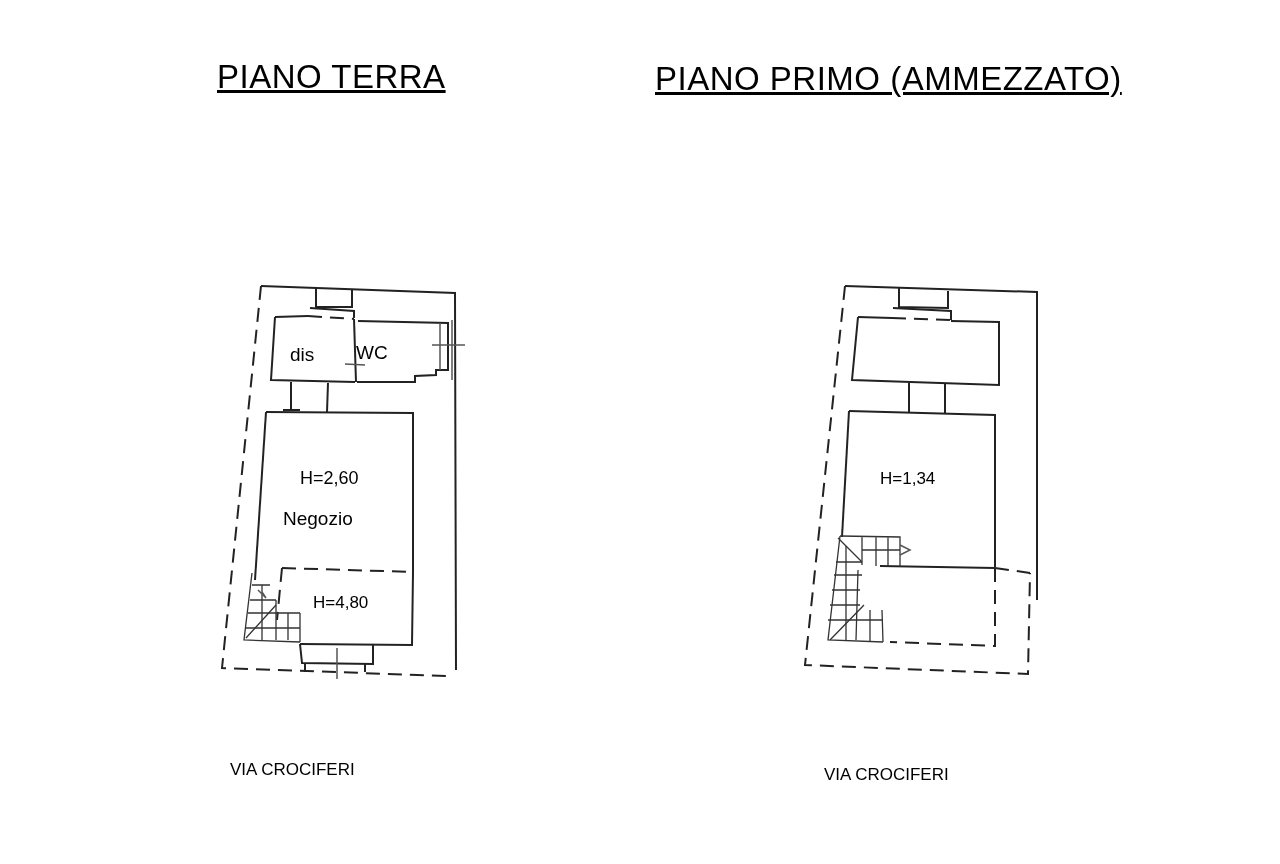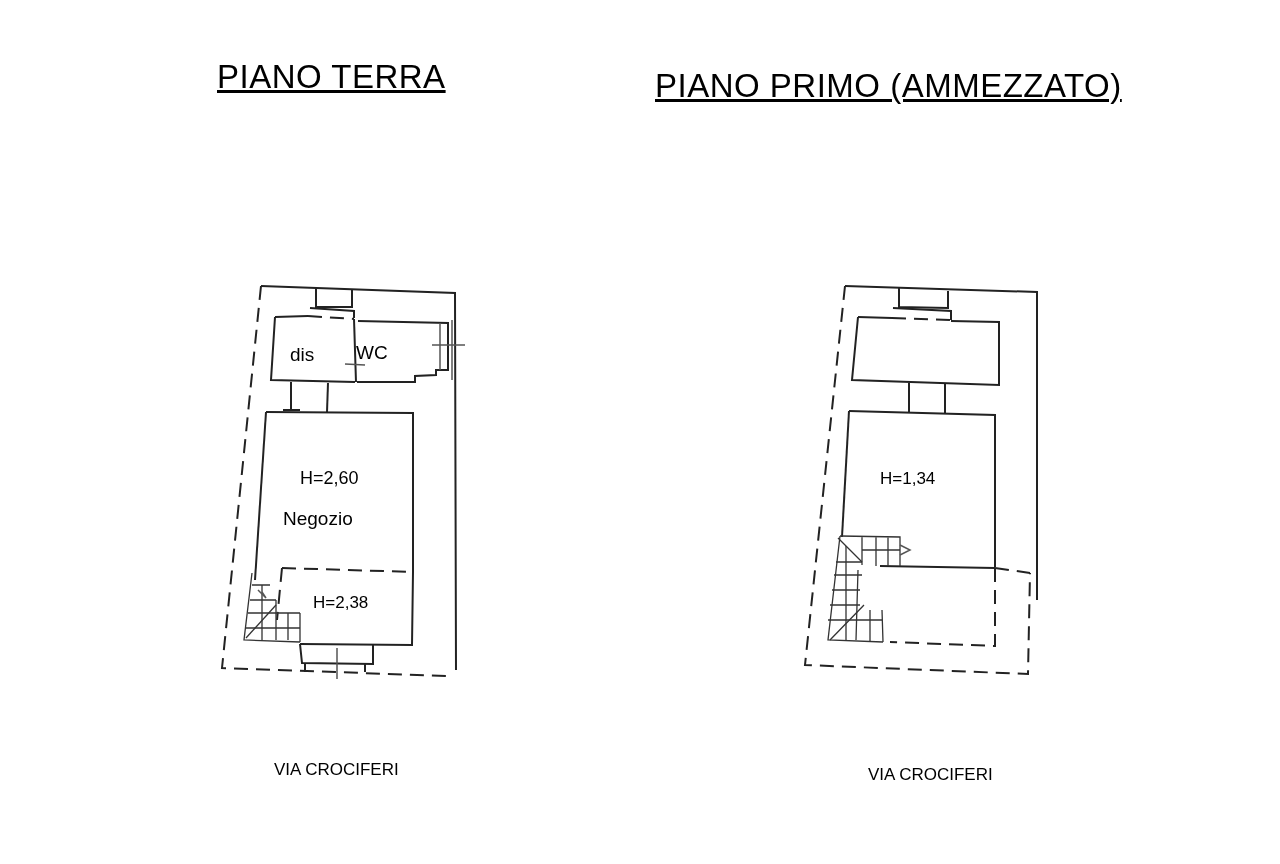--- a/index.html
+++ b/index.html
@@ -1,30 +1,30 @@
 <!DOCTYPE html>
 <html><head>
 <meta charset="utf-8">
 <style>
   html,body{margin:0;padding:0;background:#fff;}
   body{width:1280px;height:864px;position:relative;overflow:hidden;font-family:"Liberation Sans",sans-serif;color:#000;}
   .title{position:absolute;font-size:33px;letter-spacing:0.5px;white-space:nowrap;text-decoration:underline;}
-  .street{position:absolute;font-size:17px;white-space:nowrap;margin-left:44px;}
+  .street{position:absolute;font-size:17px;white-space:nowrap;}
   .label{position:absolute;font-size:19px;white-space:nowrap;}
   svg{position:absolute;left:0;top:0;}
   .w{stroke:#222;stroke-width:2;fill:none;}
   .wl{stroke:#555;stroke-width:1.5;fill:none;}
   .d{stroke:#222;stroke-width:2;fill:none;stroke-dasharray:14 8;}
   .st{stroke:#333;stroke-width:1.3;fill:none;}
 </style>
 </head>
 <body>
 
 <div class="title" style="left:217px;top:58px;">PIANO TERRA</div>
-<div class="title" style="left:655px;top:67px;">PIANO PRIMO (AMMEZZATO)</div>
+<div class="title" style="left:655px;top:60px;">PIANO PRIMO (AMMEZZATO)</div>
 
 <svg width="1280" height="864">
 
   <g>
 
     <path class="w" d="M261 286 L455 293 L456 670"></path>
     <path class="d" d="M261 286 L222 668 L446 676"></path>
 
     <path class="w" d="M316 287 L316 307 L352 307 L352 290"></path>
     <path class="w" d="M310 308 L354 311 L354 318"></path>
@@ -94,18 +94,18 @@
       <path class="st" d="M838 538 L862 562 M830 640 L864 605"></path>
       <path class="wl" d="M900 545 L910 550 L900 555"></path>
     </g>
   </g>
 </svg>
 
 <div class="label" style="left:290px;top:344px;">dis</div>
 <div class="label" style="left:356px;top:342px;">WC</div>
 <div class="label" style="left:300px;top:468px;font-size:18px;">H=2,60</div>
 <div class="label" style="left:283px;top:508px;">Negozio</div>
-<div class="label" style="left:313px;top:593px;font-size:17px;">H=2,38</div>
+<div class="label" style="left:313px;top:593px;font-size:17px;">H=4,80</div>
 
 <div class="label" style="left:880px;top:469px;font-size:17px;">H=1,34</div>
 
 <div class="street" style="left:230px;top:760px;">VIA CROCIFERI</div>
 <div class="street" style="left:824px;top:765px;">VIA CROCIFERI</div>
 
 </body></html>

